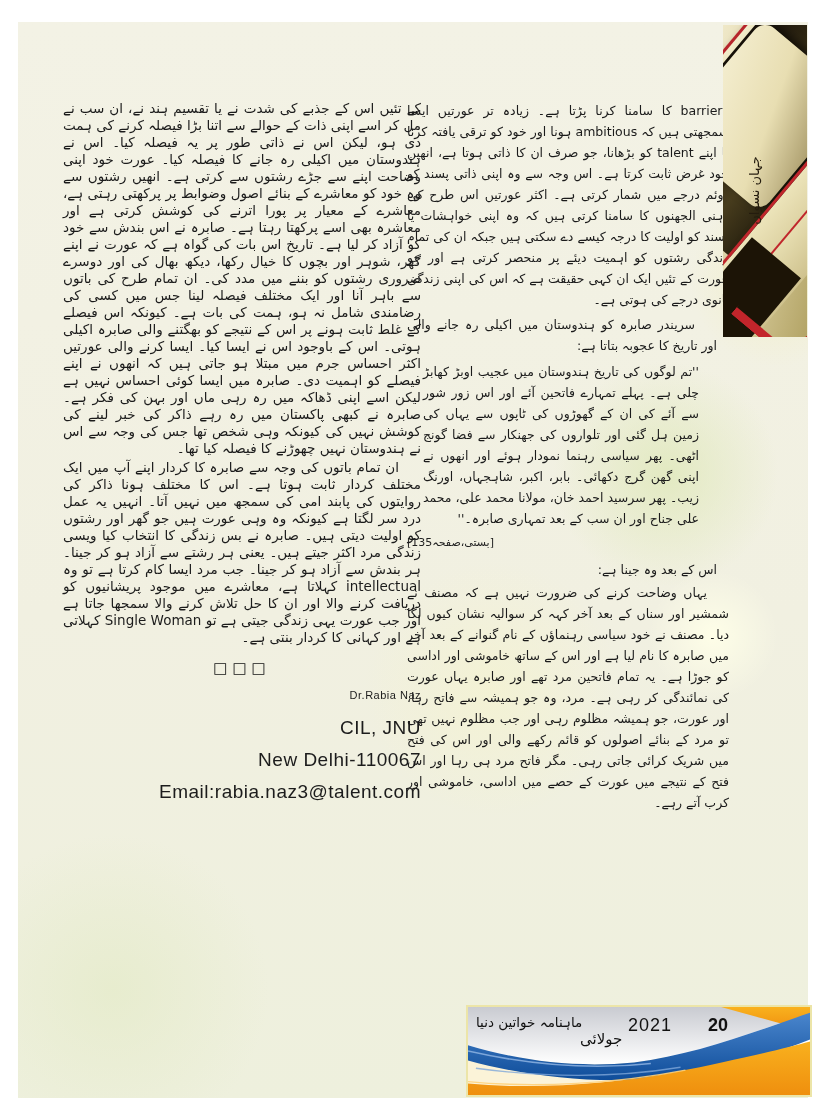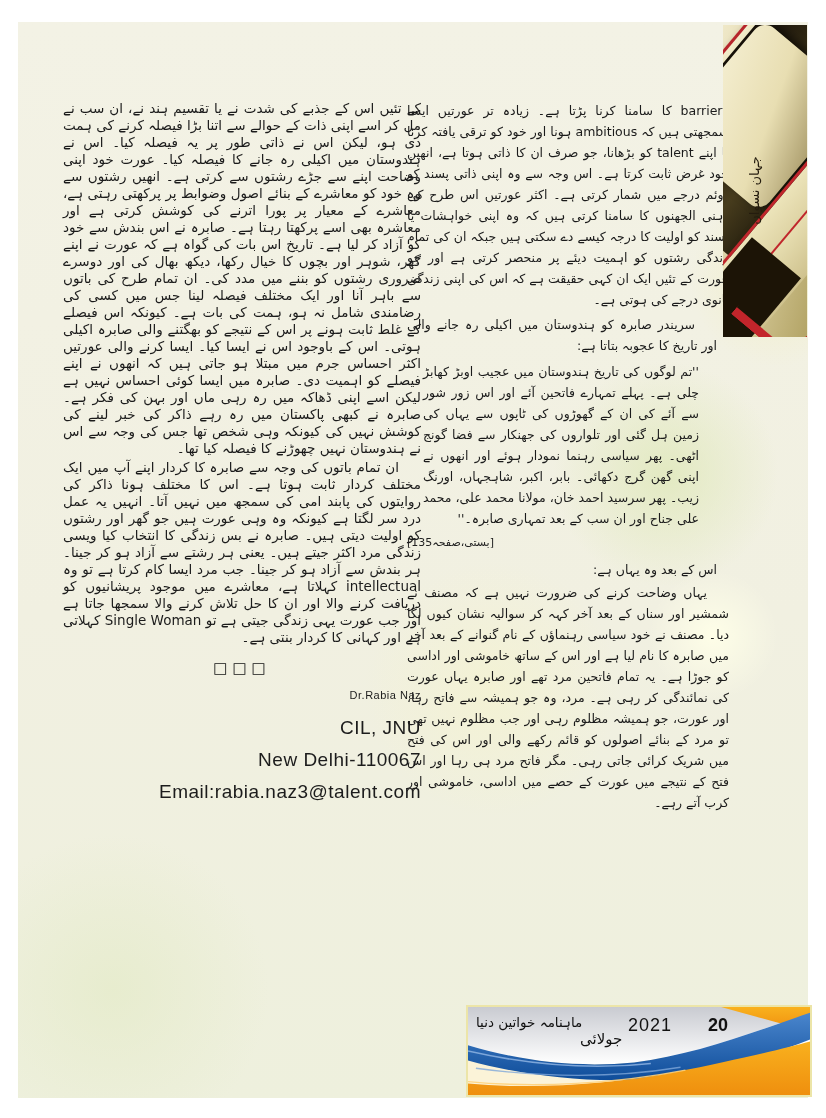--- a/index.html
+++ b/index.html
@@ -87,21 +87,21 @@
       <div>New  Delhi-110067</div>
       <div>Email:rabia.naz3@talent.com</div>
     </div>
   </div>
 
   <div class="col col-right urdu">
     <p class="para">barriers کا سامنا کرنا پڑتا ہے۔ زیادہ تر عورتیں ایسا سمجھتی ہیں کہ ambitious ہونا اور خود کو ترقی یافتہ کرنا یا اپنے talent کو بڑھانا، جو صرف ان کا ذاتی ہوتا ہے، انھیں خود غرض ثابت کرتا ہے۔ اس وجہ سے وہ اپنی ذاتی پسند کو دوئم درجے میں شمار کرتی ہے۔ اکثر عورتیں اس طرح کی ذہنی الجھنوں کا سامنا کرتی ہیں کہ وہ اپنی خواہشات یا پسند کو اولیت کا درجہ کیسے دے سکتی ہیں جبکہ ان کی تمام زندگی رشتوں کو اہمیت دیئے پر منحصر کرتی ہے اور جو عورت کے تئیں ایک ان کہی حقیقت ہے کہ اس کی اپنی زندگی ثانوی درجے کی ہوتی ہے۔</p>
     <p class="para subhead indent">سریندر صابرہ کو ہندوستان میں اکیلی رہ جانے والی اور تاریخ کا عجوبہ بتاتا ہے:</p>
     <p class="para quote">''تم لوگوں کی تاریخ ہندوستان میں عجیب اوبڑ کھابڑ چلی ہے۔ پہلے تمہارے فاتحین آئے اور اس زور شور سے آئے کی ان کے گھوڑوں کی ٹاپوں سے یہاں کی زمین ہل گئی اور تلواروں کی جھنکار سے فضا گونج اٹھی۔ پھر سیاسی رہنما نمودار ہوئے اور انھوں نے اپنی گھن گرج دکھائی۔ بابر، اکبر، شاہجہاں، اورنگ زیب۔ پھر سرسید احمد خان، مولانا محمد علی، محمد علی جناح اور ان سب کے بعد تمہاری صابرہ۔''</p>
     <div class="cite">[بستی،صفحہ135]</div>
-    <p class="para subhead">اس کے بعد وہ یہاں ہے:</p>
+    <p class="para subhead">اس کے بعد وہ جینا ہے:</p>
     <p class="para indent">یہاں وضاحت کرنے کی ضرورت نہیں ہے کہ مصنف نے شمشیر اور سناں کے بعد آخر کہہ کر سوالیہ نشان کیوں لگا دیا۔ مصنف نے خود سیاسی رہنماؤں کے نام گنوانے کے بعد آخر میں صابرہ کا نام لیا ہے اور اس کے ساتھ خاموشی اور اداسی کو جوڑا ہے۔ یہ تمام فاتحین مرد تھے اور صابرہ یہاں عورت کی نمائندگی کر رہی ہے۔ مرد، وہ جو ہمیشہ سے فاتح رہا، اور عورت، جو ہمیشہ مظلوم رہی اور جب مظلوم نہیں تھی تو مرد کے بنائے اصولوں کو قائم رکھے والی اور اس کی فتح میں شریک کرائی جاتی رہی۔ مگر فاتح مرد ہی رہا اور اس فتح کے نتیجے میں عورت کے حصے میں اداسی، خاموشی اور کرب آتے رہے۔</p>
   </div>
 
   <div class="panel">
     <div class="p-band-top p-rot"></div>
     <div class="p-dark p-rot"></div>
     <div class="p-inner p-rot"></div>
     <div class="p-band-bot p-rot"></div>
     <div class="p-band-bot2 p-rot"></div>
     <div class="p-dark-bot p-rot"></div>

